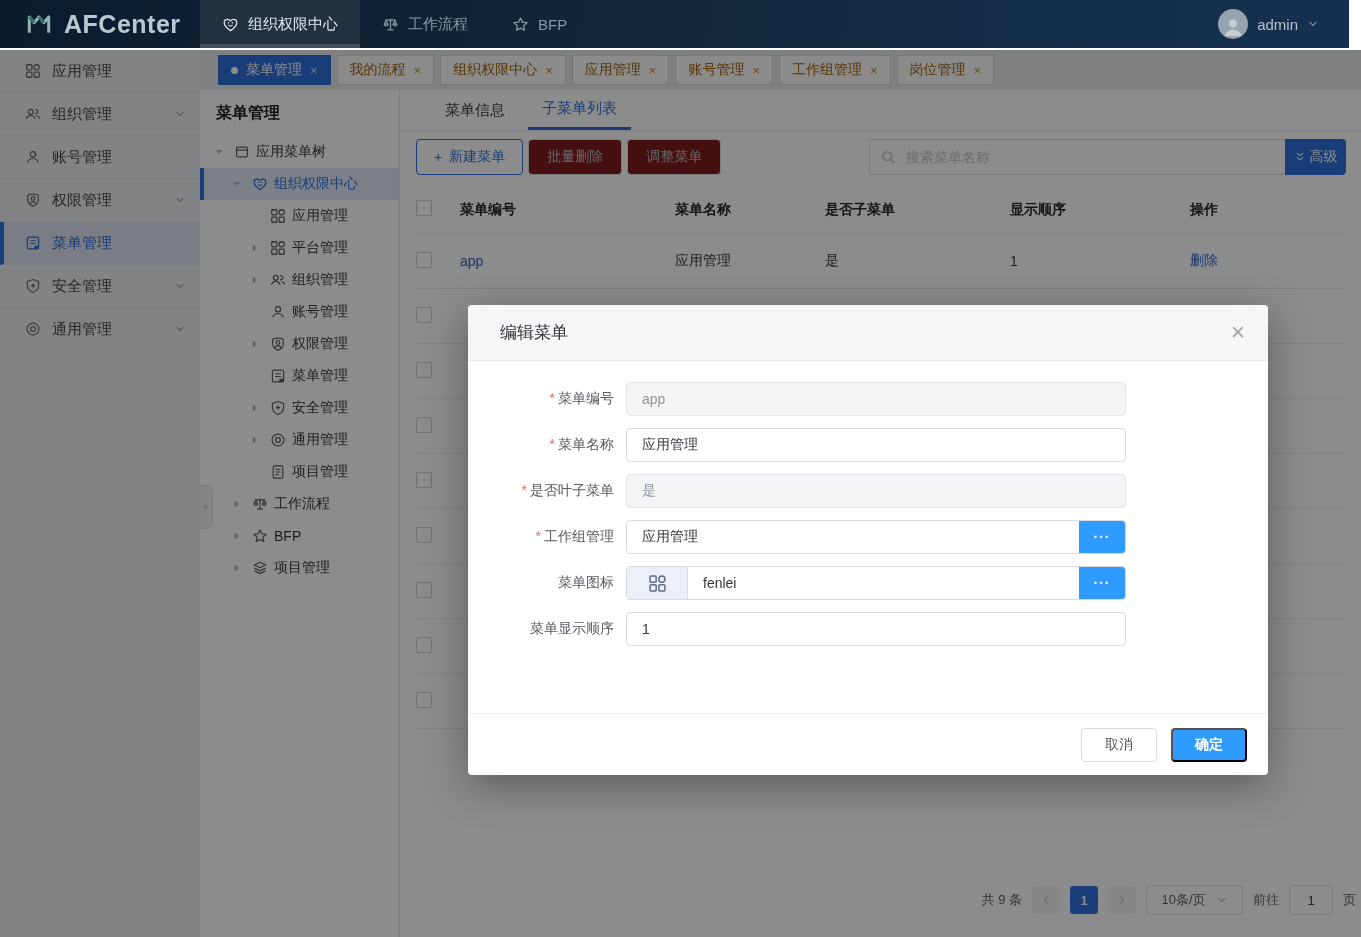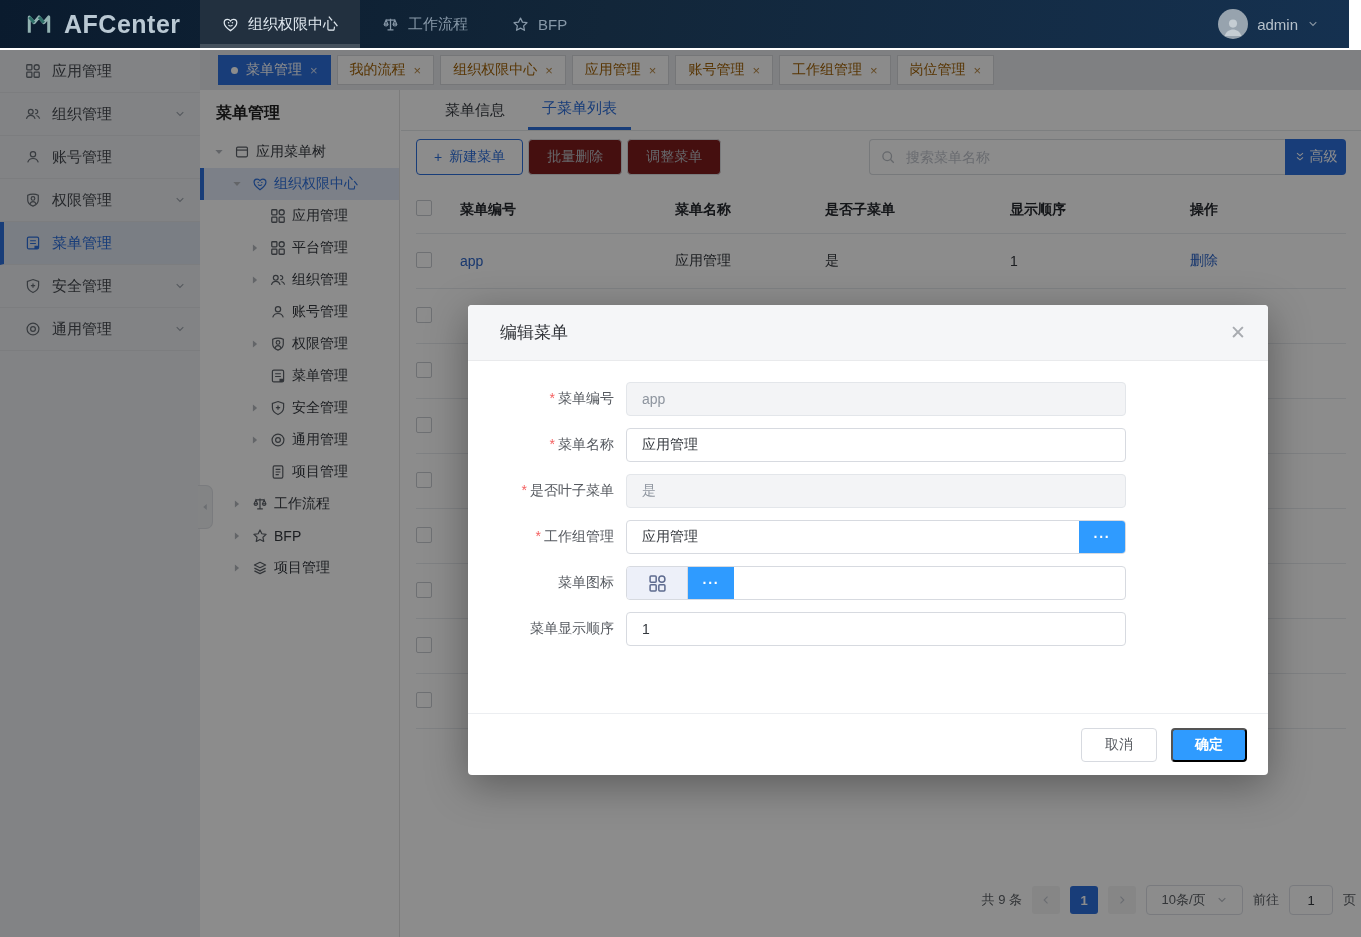--- a/index.html
+++ b/index.html
@@ -678,20 +678,21 @@
     </div>
 
     <div class="form-row">
       <div class="form-label">菜单图标</div>
       <div class="form-field">
         <span class="icon-prefix">
           <svg class="ic">
               <use href="#i-grid"></use>
             </svg>
         </span>
+        <input type="text" value="fenlei" style="">
         <span class="more-btn">···</span>
       </div>
     </div>
 
     <div class="form-row">
       <div class="form-label">菜单显示顺序</div>
       <div class="form-field">
         <input type="text" value="1" style="">
       </div>
     </div>

